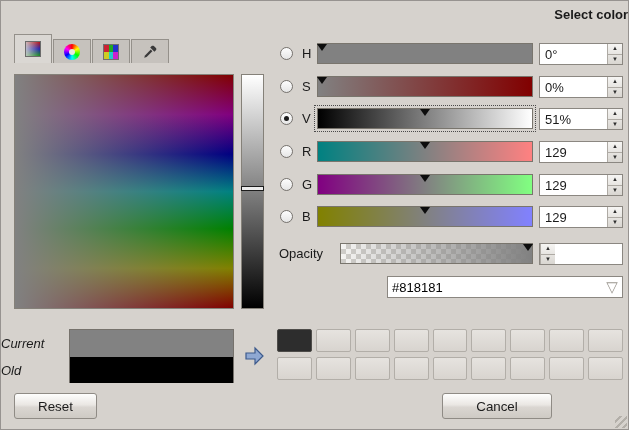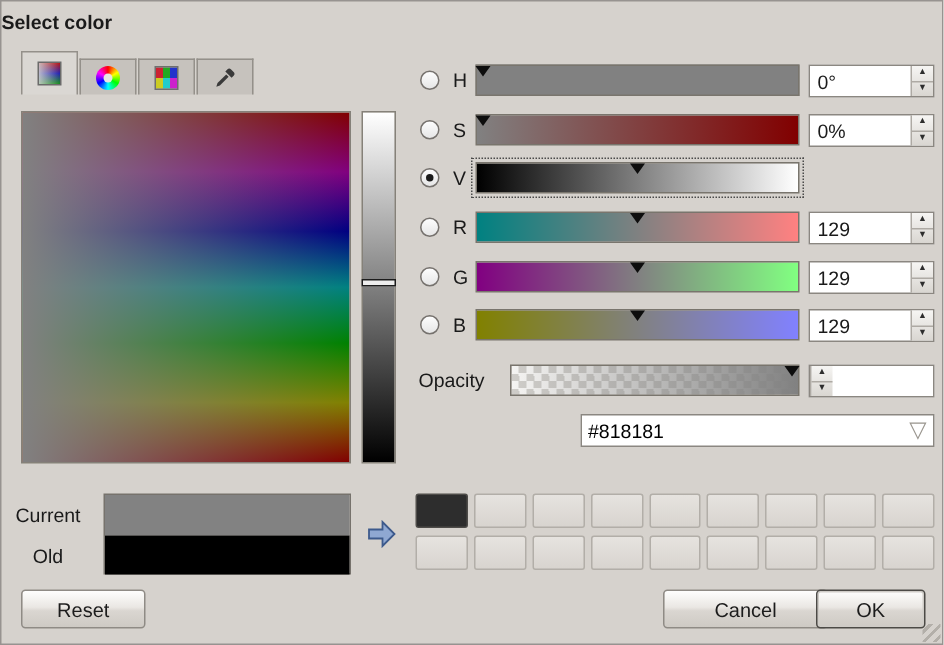--- a/index.html
+++ b/index.html
@@ -2,21 +2,21 @@
 <html><head>
 <meta charset="utf-8">
 <style>
   * { box-sizing: border-box; }
   body { margin: 0; background: #ffffff; font-family: "Liberation Sans", sans-serif; }
   .dialog {
     position: relative; width: 629px; height: 430px;
     background: #d6d2cd; border: 1px solid #979390;
     font-size: 13px; color: #1a1a1a; overflow: hidden;
   }
-  .title { position: absolute; top: 6px; left: 0; right: 0; text-align: left; font-weight: bold; }
+  .title { position: absolute; top: 6px; left: 0; right: 0; text-align: right; font-weight: bold; }
 
   
   .tabs { position: absolute; left: 13px; top: 33px; height: 29px; display: flex; align-items: flex-end; }
   .tab { width: 38px; height: 24px; background: #c6c2bd; border: 1px solid #94908a; border-bottom: none;
          display: flex; align-items: center; justify-content: center; margin-right: 1px; }
   .tab.active { height: 29px; background: #dad7d3; }
   .icon-square { width: 16px; height: 16px; border: 1px solid #6b6b6b;
     background: linear-gradient(to right, rgba(210,210,210,.85), rgba(210,210,210,0)),
                 linear-gradient(to bottom, #b81313, #2020b0 50%, #18901a); }
   .icon-wheel { width: 16px; height: 16px; border-radius: 50%; position: relative;
@@ -70,21 +70,21 @@
   .spin-up { border-bottom: 1px solid #aeaaa4; }
 
   .row-label { position: absolute; left: 278px; top: 3px; }
   .html-field { position: absolute; left: 386px; top: 0; width: 236px; height: 22px; background: #fff;
     border: 1px solid #8b8781; display: flex; align-items: center; }
   .html-field input { border: none; outline: none; flex: 1; font: 13px "Liberation Sans", sans-serif;
     padding: 0 4px; background: transparent; }
   .dd-arrow { width: 20px; text-align: center; color: #9a968f; font-size: 15px; line-height: 20px; }
 
   
-  .prev-label { position: absolute; width: 62px; text-align: center; }
+  .prev-label { position: absolute; width: 62px; text-align: left; font-style: italic; }
   .swatch-box { position: absolute; left: 68px; top: 328px; width: 165px; height: 54px; border: 1px solid #76726c; }
   .swatch-current { height: 27px; }
   .swatch-old { height: 26px; }
   .apply-arrow { position: absolute; left: 238px; top: 336px; width: 30px; height: 38px;
     display: flex; align-items: center; justify-content: center; }
   .palette-grid { position: absolute; left: 276px; top: 328px; width: 346px;
     display: grid; grid-template-columns: repeat(9, 1fr); gap: 5px 4px; }
   .pal-cell { height: 23px; background: linear-gradient(#e6e3df, #d8d4cf); border: 1px solid #b2aea8;
     border-radius: 2px; }
   .pal-cell.filled { border-color: #4e4c49; }
@@ -157,20 +157,27 @@
         </span>
     </div>
   </div>
 
   <div class="chrow" style="top:107px">
     <span class="radio checked"></span>
     <span class="chan-label">V</span>
     <div class="slider grad-v focus">
         <span class="marker" style="left:50%"></span>
       </div>
+    <div class="spin">
+      <span class="spin-val">51%</span>
+      <span class="spin-btns">
+          <span class="spin-up">▲</span>
+          <span class="spin-down">▼</span>
+        </span>
+    </div>
   </div>
 
   <div class="chrow" style="top:140px">
     <span class="radio"></span>
     <span class="chan-label">R</span>
     <div class="slider grad-r">
         <span class="marker" style="left:50%"></span>
       </div>
     <div class="spin">
       <span class="spin-val">129</span>
@@ -260,16 +267,15 @@
       <div class="pal-cell"></div>
       <div class="pal-cell"></div>
       <div class="pal-cell"></div>
       <div class="pal-cell"></div>
       <div class="pal-cell"></div>
       <div class="pal-cell"></div>
     </div>
 
   <button class="btn" style="left:13px;top:392px;width:83px">Reset</button>
   <button class="btn" style="left:441px;top:392px;width:110px">Cancel</button>
-  <button class="btn default" style="left:543px;top:392px;width:73px">OK</button>
 
   <div class="resize-grip"></div>
 </div>
 
 </body></html>

